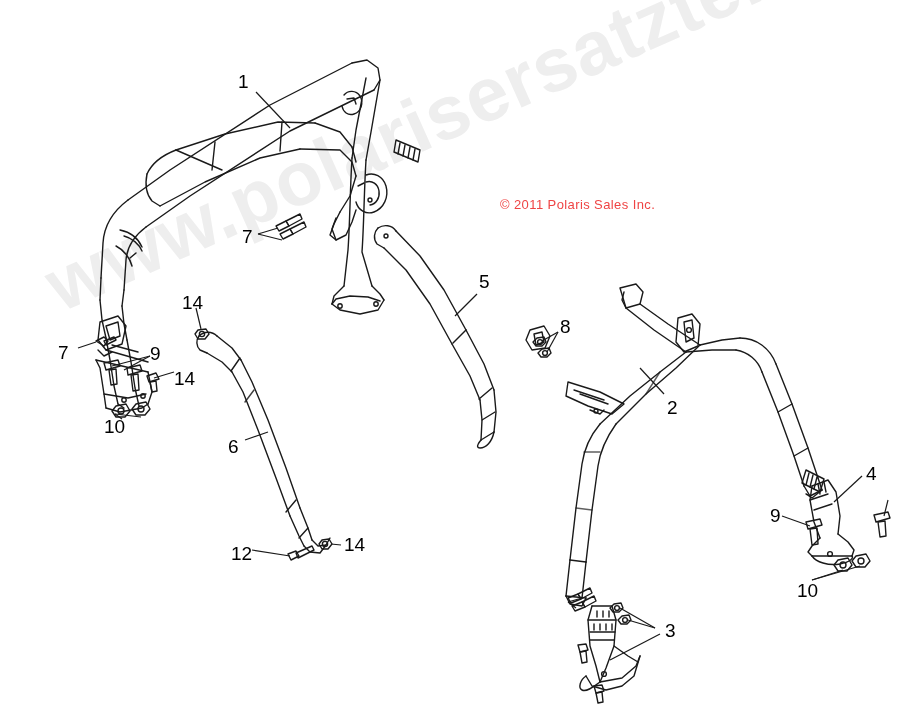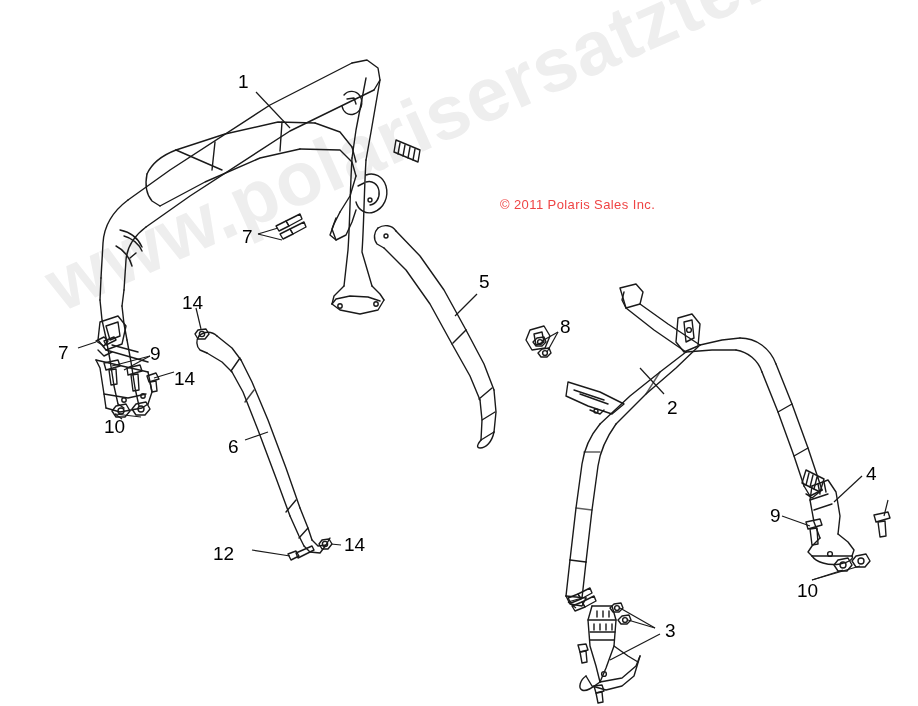--- a/index.html
+++ b/index.html
@@ -386,20 +386,20 @@
   <div class="lbl" style="left:866px;top:464px;">4</div>
   <div class="lbl" style="left:479px;top:272px;">5</div>
   <div class="lbl" style="left:228px;top:437px;">6</div>
   <div class="lbl" style="left:242px;top:227px;">7</div>
   <div class="lbl" style="left:560px;top:317px;">8</div>
   <div class="lbl" style="left:150px;top:344px;">9</div>
   <div class="lbl" style="left:770px;top:506px;">9</div>
   <div class="lbl" style="left:104px;top:417px;">10</div>
   <div class="lbl" style="left:797px;top:581px;">10</div>
   <div class="lbl" style="left:174px;top:369px;">14</div>
-  <div class="lbl" style="left:213px;top:544px;">12</div>
+  <div class="lbl" style="left:231px;top:544px;">12</div>
   <div class="lbl" style="left:58px;top:343px;">7</div>
   <div class="lbl" style="left:182px;top:293px;">14</div>
   <div class="lbl" style="left:344px;top:535px;">14</div>
 
   <div class="copyright" style="left:500px;top:197px;">© 2011 Polaris Sales Inc.</div>
 
 </div>
 
 </body></html>

